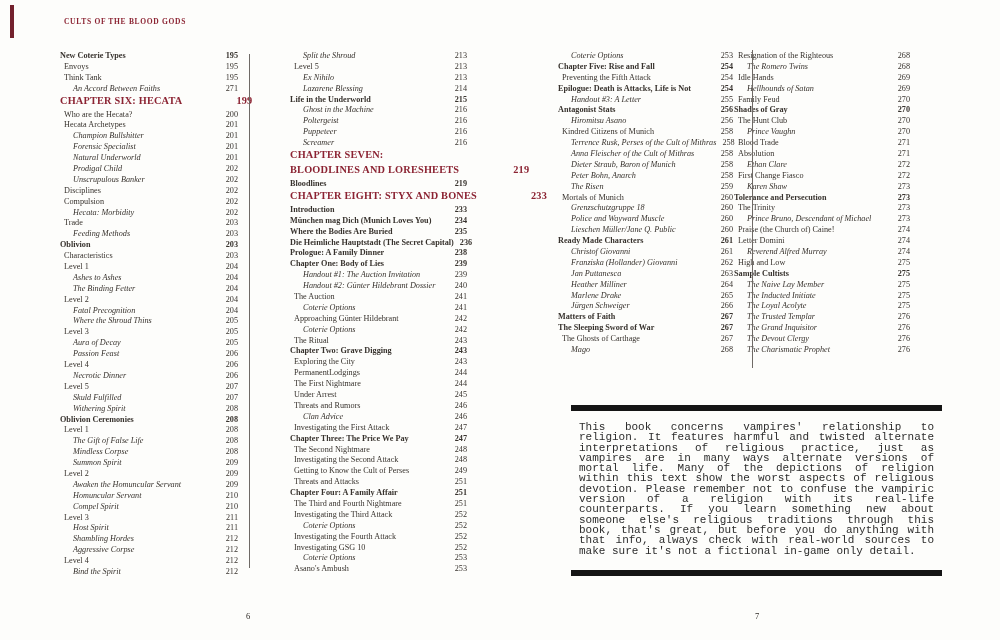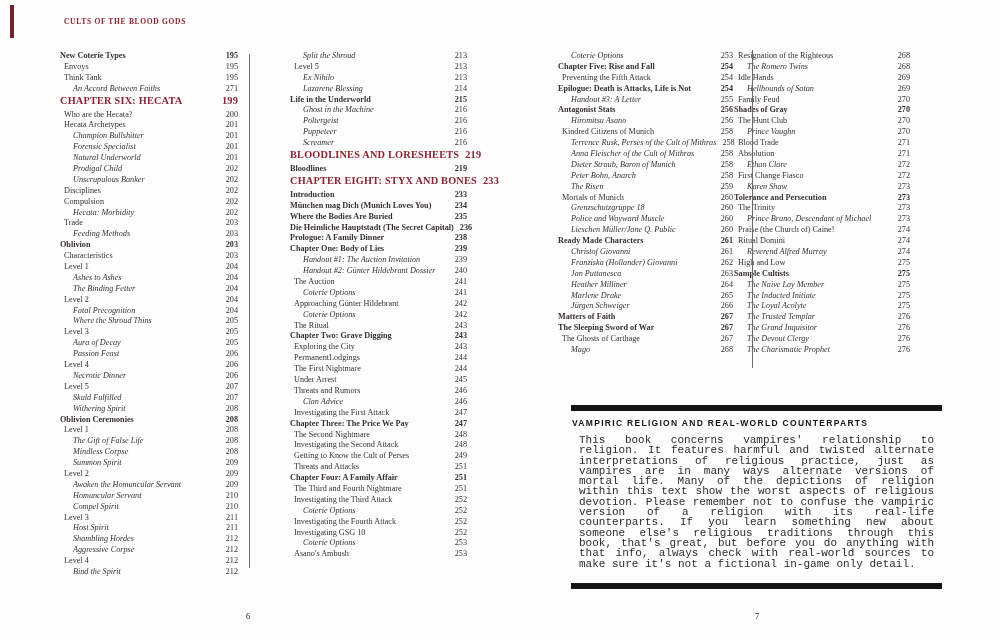--- a/index.html
+++ b/index.html
@@ -22,21 +22,21 @@
   .row {
     display:flex; justify-content:space-between; align-items:baseline;
     height:10.9px; font-size:8.2px; color:#37322d;
   }
   .row .t { white-space:nowrap; }
   .row .p { margin-left:6px; flex:none; }
   .s-r { padding-left:4px; }
   .s-i { padding-left:13px; }
   .s-i .t { font-style:italic; }
   .s-b { font-weight:bold; }
-  .s-h { color:var(--accent); font-weight:bold; font-size:10.3px; height:15px; letter-spacing:0.2px; }
+  .s-h { color:var(--accent); font-weight:bold; font-size:10.3px; height:15px; letter-spacing:0.2px;gap:48px; }
   .vrule { position:absolute; width:1px; background:#6f6a66; }
   #rule-left  { left:249px; top:54px; height:514px; }
   #rule-right { left:752px; top:50px; height:318px; }
   #sidebar { position:absolute; left:571px; top:405px; width:371px; }
   .bar { height:6px; background:#151515; }
   #sidebar .inner { padding:4px 1px 7px 1px; }
   #sidebar .sb-title {
     margin:3px 0 4px; font-family:"Liberation Sans", sans-serif; font-weight:bold;
     font-size:8.5px; letter-spacing:1.3px; color:#151515;
   }
@@ -280,20 +280,24 @@
     </div>
     <div class="row s-i">
       <span class="t">Puppeteer</span>
       <span class="p">216</span>
     </div>
     <div class="row s-i">
       <span class="t">Screamer</span>
       <span class="p">216</span>
     </div>
     <div class="row s-h">
+      <span class="t">CHAPTER SEVEN:</span>
+      <span class="p"></span>
+    </div>
+    <div class="row s-h">
       <span class="t">BLOODLINES AND LORESHEETS</span>
       <span class="p">219</span>
     </div>
     <div class="row s-b">
       <span class="t">Bloodlines</span>
       <span class="p">219</span>
     </div>
     <div class="row s-h">
       <span class="t">CHAPTER EIGHT: STYX AND BONES</span>
       <span class="p">233</span>
@@ -612,21 +616,21 @@
     </div>
     <div class="row s-i">
       <span class="t">Prince Bruno, Descendant of Michael</span>
       <span class="p">273</span>
     </div>
     <div class="row s-r">
       <span class="t">Praise (the Church of) Caine!</span>
       <span class="p">274</span>
     </div>
     <div class="row s-r">
-      <span class="t">Ritual Domini</span>
+      <span class="t">Letter Domini</span>
       <span class="p">274</span>
     </div>
     <div class="row s-i">
       <span class="t">Reverend Alfred Murray</span>
       <span class="p">274</span>
     </div>
     <div class="row s-r">
       <span class="t">High and Low</span>
       <span class="p">275</span>
     </div>
@@ -663,20 +667,19 @@
       <span class="p">276</span>
     </div>
   </div>
 
 <div class="vrule" id="rule-left"></div>
 <div class="vrule" id="rule-right"></div>
 
 <div id="sidebar">
   <div class="bar"></div>
   <div class="inner">
-    <div class="sb-title">VAMPIRIC RELIGION AND REAL-WORLD COUNTERPARTS</div>
     <p class="sb-body">This book concerns vampires' relationship to religion. It features harmful and twisted alternate interpretations of religious practice, just as vampires are in many ways alternate versions of mortal life. Many of the depictions of religion within this text show the worst aspects of religious devotion. Please remember not to confuse the vampiric version of a religion with its real-life counterparts. If you learn something new about someone else's religious traditions through this book, that's great, but before you do anything with that info, always check with real-world sources to make sure it's not a fictional in-game only detail.</p>
   </div>
   <div class="bar"></div>
 </div>
 
 <div class="pagenum" id="pn-left">6</div>
 <div class="pagenum" id="pn-right">7</div>
 
 </body></html>

